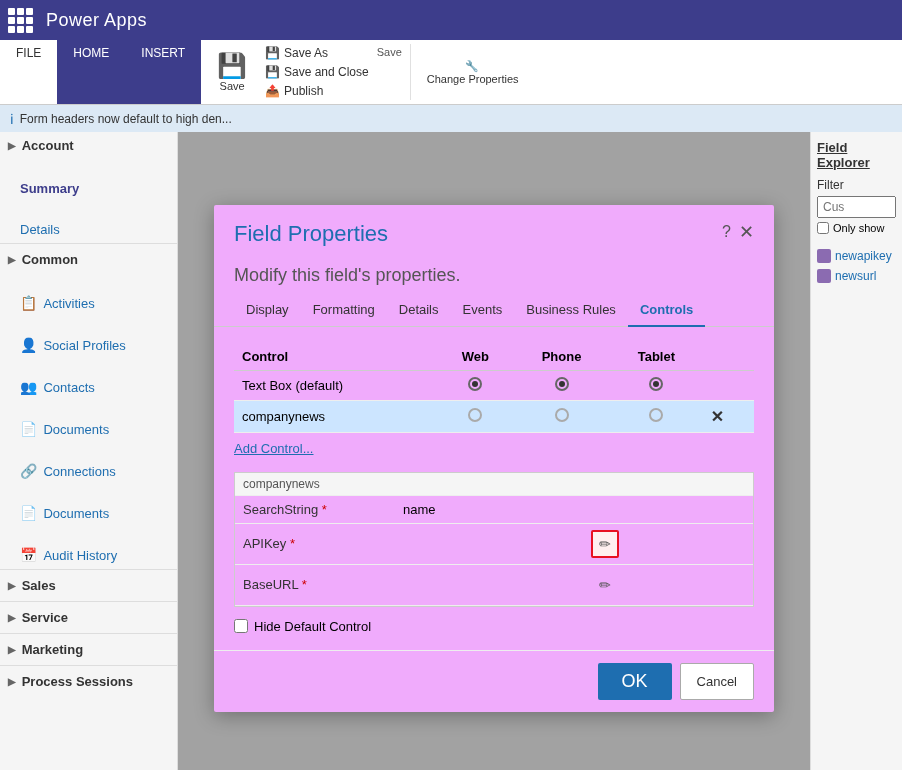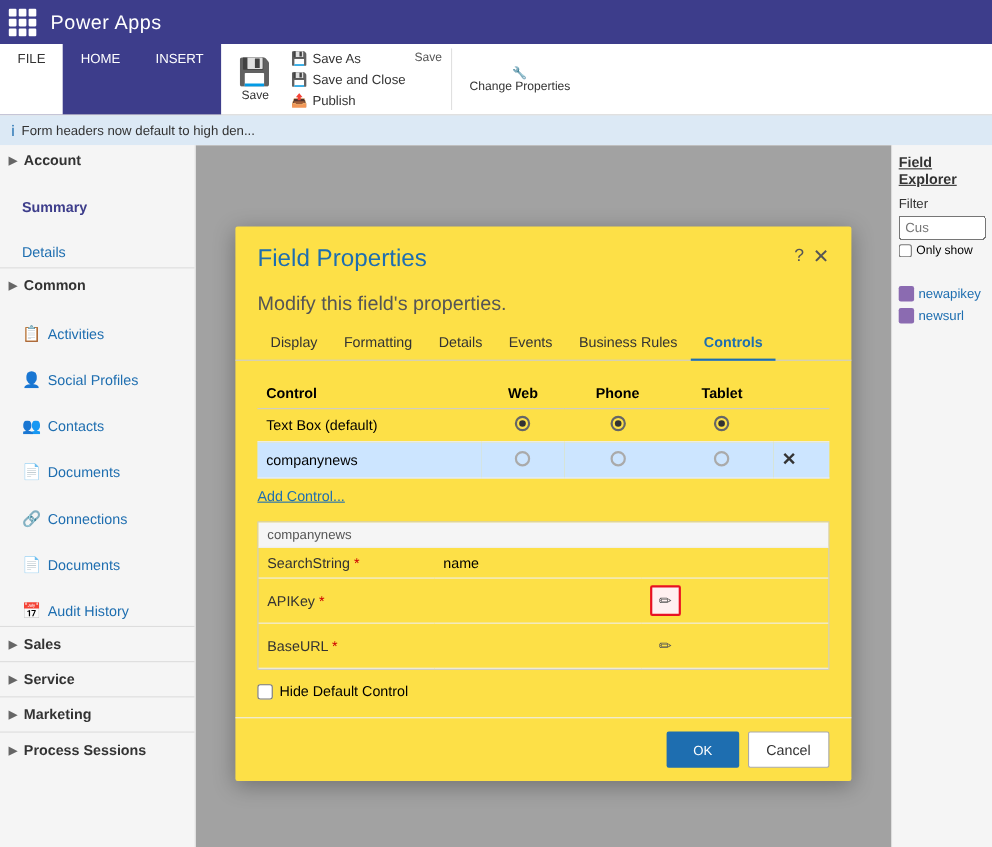--- a/index.html
+++ b/index.html
@@ -50,21 +50,21 @@
     .right-panel { width: 92px; background: #f5f5f5; border-left: 1px solid #ddd; padding: 8px 6px; }
     .right-panel-title { font-size: 13px; font-weight: 600; color: #333; margin-bottom: 8px; text-decoration: underline; }
     .right-panel-label { font-size: 12px; color: #333; margin-bottom: 4px; }
     .right-panel-filter { display: flex; align-items: center; gap: 4px; font-size: 11px; }
     .right-panel-checkbox { width: 12px; height: 12px; border: 1px solid #888; }
     .right-panel-item { display: flex; align-items: center; gap: 4px; font-size: 12px; color: #1e6eb0; padding: 3px 0; cursor: pointer; }
     .right-panel-item-icon { width: 14px; height: 14px; background: #8b6bb1; border-radius: 2px; flex-shrink: 0; }
 
     
     .modal-overlay { position: absolute; top: 0; left: 0; right: 0; bottom: 0; background: rgba(0,0,0,0.3); display: flex; align-items: center; justify-content: center; z-index: 100; }
-    .modal { background: #fde047; width: 560px; min-height: 500px; border-radius: 2px; box-shadow: 0 4px 20px rgba(0,0,0,0.3); display: flex; flex-direction: column; }
+    .modal { background: #f0abfc; width: 560px; min-height: 500px; border-radius: 2px; box-shadow: 0 4px 20px rgba(0,0,0,0.3); display: flex; flex-direction: column; }
     .modal-header { padding: 16px 20px 8px; display: flex; justify-content: space-between; align-items: flex-start; }
     .modal-title { font-size: 22px; font-weight: 300; color: #1e6eb0; }
     .modal-subtitle { font-size: 18px; color: #555; margin-top: 18px; }
     .modal-close-btns { display: flex; gap: 8px; align-items: center; }
     .modal-help-btn { background: none; border: none; font-size: 16px; color: #555; cursor: pointer; }
     .modal-close-btn { background: none; border: none; font-size: 18px; color: #555; cursor: pointer; }
 
     
     .modal-tabs { display: flex; border-bottom: 1px solid #ccc; padding: 0 20px; }
     .modal-tab { padding: 8px 12px; font-size: 13px; cursor: pointer; color: #333; border-bottom: 2px solid transparent; margin-bottom: -1px; }
@@ -95,21 +95,21 @@
     .edit-btn { background: none; border: 2px solid transparent; width: 28px; height: 28px; cursor: pointer; display: flex; align-items: center; justify-content: center; border-radius: 2px; }
     .edit-btn.highlighted { border: 2px solid #e81123; background: #fff0f0; }
     .edit-icon { font-size: 14px; color: #555; }
 
     
     .hide-default-row { display: flex; align-items: center; gap: 6px; margin-top: 12px; font-size: 13px; }
     .hide-checkbox { width: 14px; height: 14px; border: 1px solid #888; }
 
     
     .modal-footer { padding: 12px 20px; display: flex; justify-content: flex-end; gap: 8px; border-top: 1px solid #eee; }
-    .btn-primary { background: #1e6eb0; color: white; border: none; padding: 8px 24px; font-size: 12px; cursor: pointer; border-radius: 2px; }
+    .btn-primary { background: #1e6eb0; color: white; border: none; padding: 8px 24px; font-size: 18px; cursor: pointer; border-radius: 2px; }
     .btn-secondary { background: white; color: #333; border: 1px solid #aaa; padding: 8px 16px; font-size: 13px; cursor: pointer; border-radius: 2px; }
 
     .col-header { font-weight: 600; margin-top: 36px; }
   </style>
 </head>
 <body>
 
 <div class="top-bar">
   <div class="top-bar-grid">
     <div class="waffle-icon">
@@ -349,21 +349,21 @@
   </div>
 
   <div class="right-panel">
     <div class="right-panel-title">Field Explorer</div>
     <div class="right-panel-label">Filter</div>
     <input type="text" style="width: 100%; font-size: 12px; padding: 2px 4px; margin-bottom: 4px;" placeholder="Cus">
     <div class="right-panel-filter">
       <input type="checkbox" class="right-panel-checkbox" style="">
       <span>Only show</span>
     </div>
-    <div style="margin-top: 23px;">
+    <div style="margin-top: 12px;">
       <div class="right-panel-item">
         <div class="right-panel-item-icon"></div>
         <span>newapikey</span>
       </div>
       <div class="right-panel-item">
         <div class="right-panel-item-icon"></div>
         <span>newsurl</span>
       </div>
     </div>
   </div>

